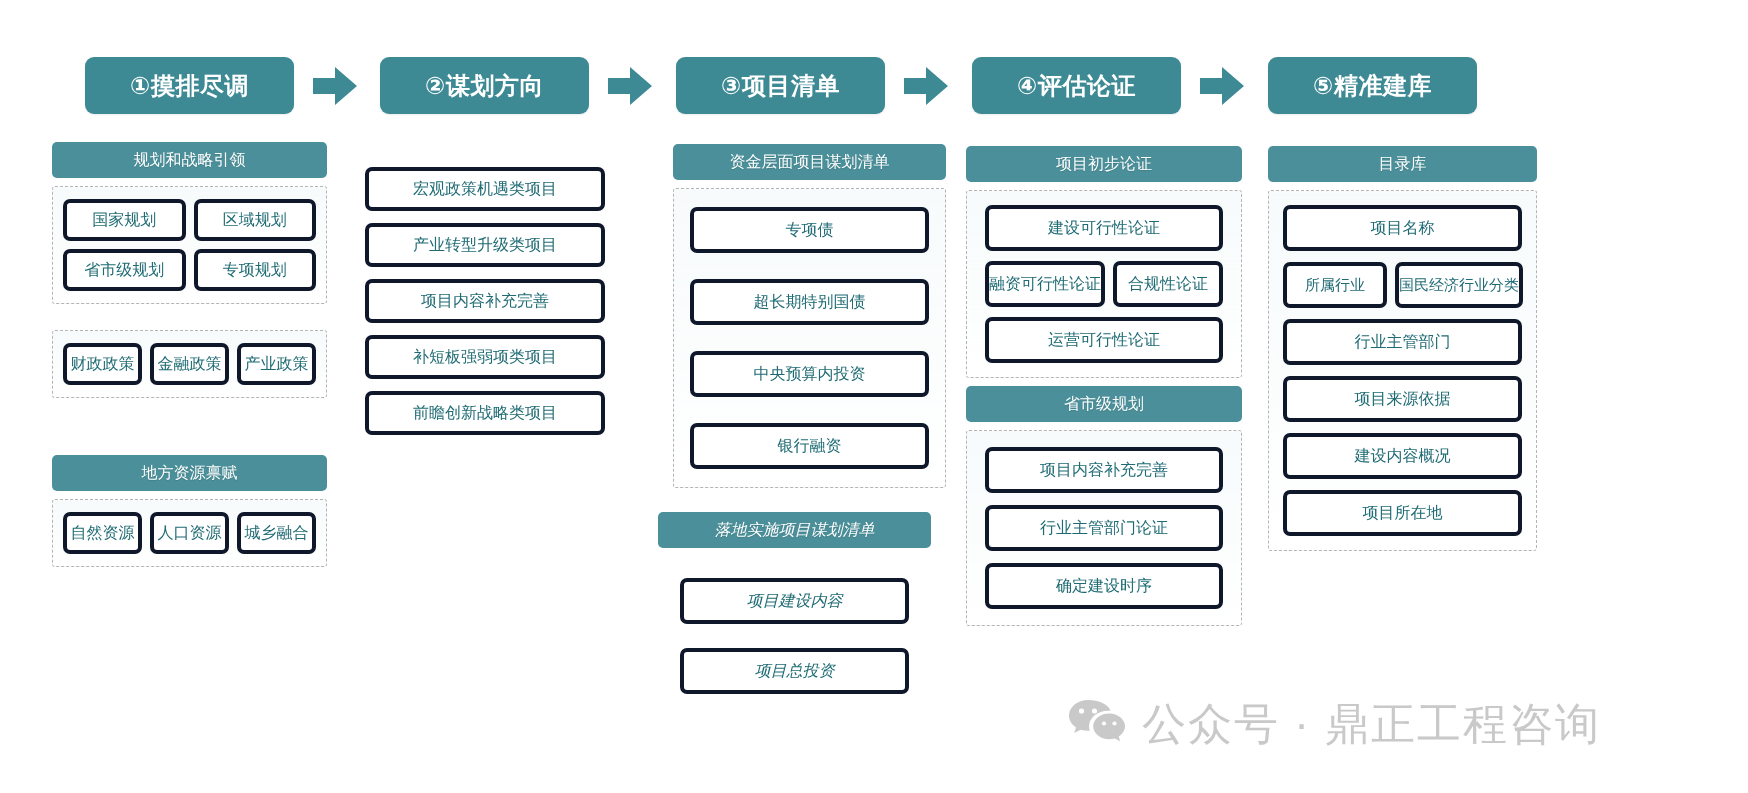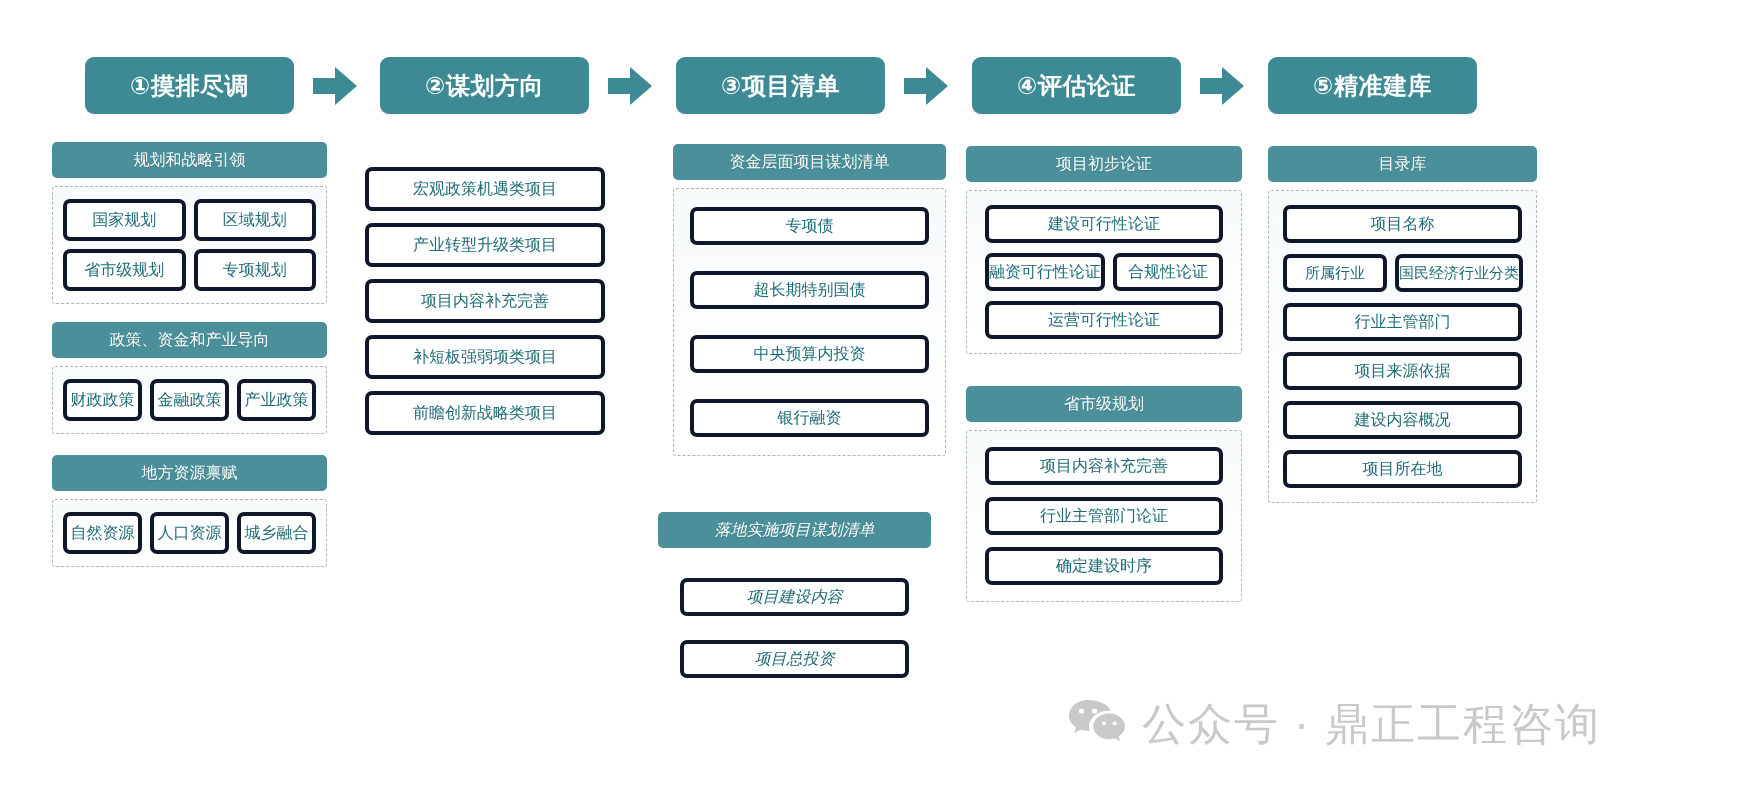--- a/index.html
+++ b/index.html
@@ -62,21 +62,21 @@
     border: 4px solid #0f172a;
     border-radius: 7px;
     background: #ffffff;
     color: #1f6b74;
     font-size: 16px;
     display: flex; align-items: center; justify-content: center;
     height: 42px;
     text-align: center;
     white-space: nowrap;
   }
-  .cell.tall { height: 38px; }
+  .cell.tall { height: 46px; }
 
   
   .col-list .cell { height: 44px; }
 
   
   .plain-list {
     position: absolute;
     display: flex; flex-direction: column; gap: 12px;
   }
 
@@ -139,21 +139,20 @@
         <div class="cell">区域规划</div>
       </div>
       <div class="row">
         <div class="cell">省市级规划</div>
         <div class="cell">专项规划</div>
       </div>
     </div>
   </div>
 
   <div class="group" style="left:52px; top:322px; width:275px;">
-    <div class="group-title">政策、资金和产业导向</div>
     <div class="group-body">
       <div class="row">
         <div class="cell">财政政策</div>
         <div class="cell">金融政策</div>
         <div class="cell">产业政策</div>
       </div>
     </div>
   </div>
 
   <div class="group" style="left:52px; top:455px; width:275px;">

